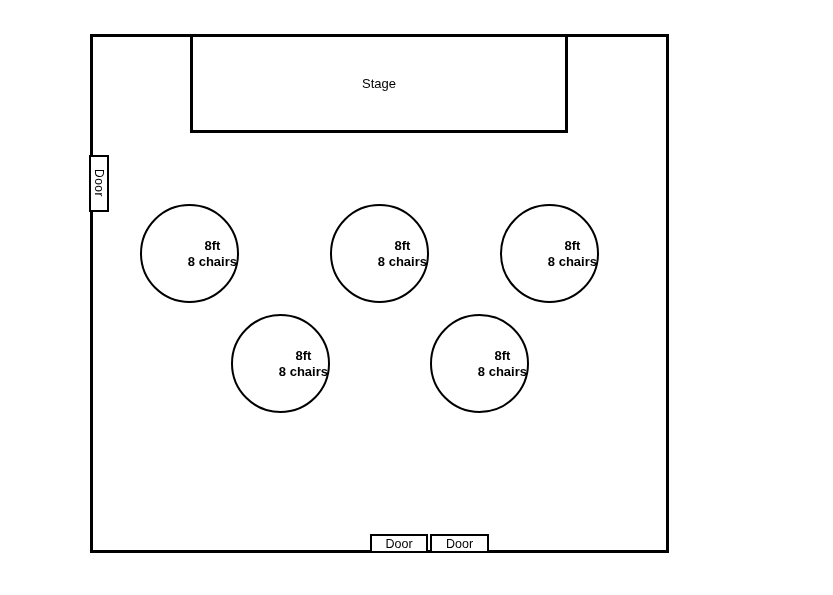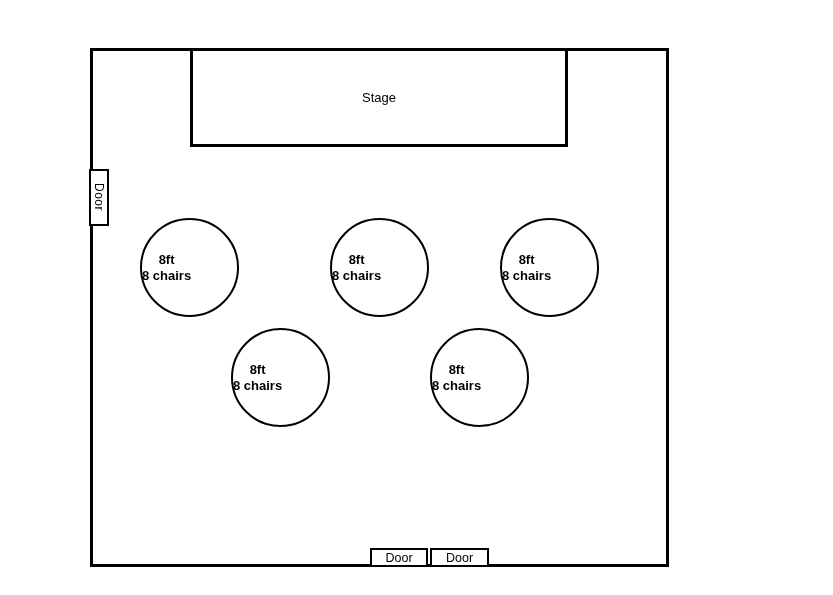--- a/index.html
+++ b/index.html
@@ -12,21 +12,20 @@
     position: relative;
     width: 833px;
     height: 595px;
     background: #ffffff;
     overflow: hidden;
   }
   .shape {
     position: absolute;
     box-sizing: border-box;
     background: #ffffff;
-    margin-top: 14px;
   }
   .label {
     font-size: 13px;
     color: #000000;
   }
   .room {
     left: 90px; top: 34px;
     width: 579px; height: 519px;
     border: 3px solid #000000;
     background: transparent;
@@ -45,21 +44,21 @@
   }
   .side-door .label {
     writing-mode: vertical-rl;
     font-size: 12px;
     letter-spacing: 0.5px;
   }
   .table {
     width: 99px; height: 99px;
     border: 2px solid #000000;
     border-radius: 50%;
-    display: flex; align-items: center; justify-content: flex-start;
+    display: flex; align-items: center; justify-content: flex-end;
     text-align: center;
   }
   .table .label {
     font-weight: bold;
     line-height: 16px;
     white-space: pre-line;
   }
   .t1 { left: 140px; top: 204px; }
   .t2 { left: 330px; top: 204px; }
   .t3 { left: 500px; top: 204px; }

